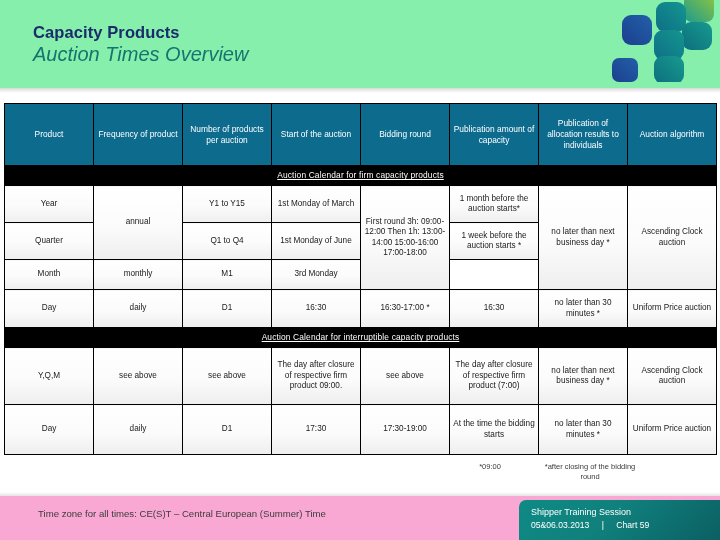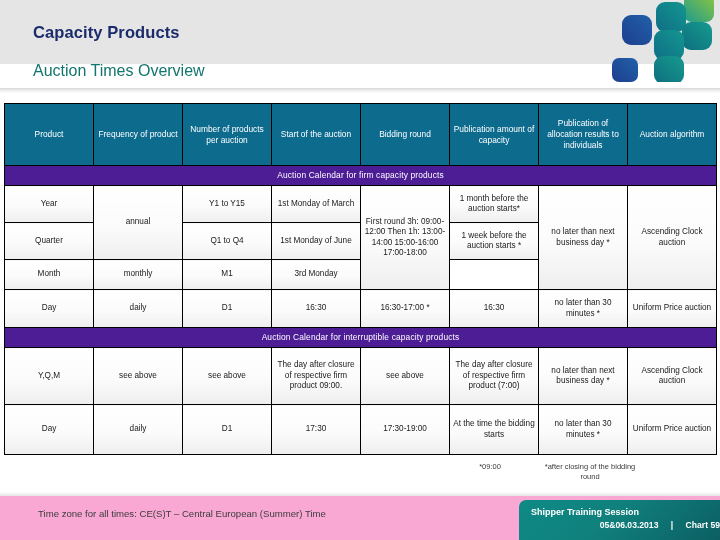--- a/index.html
+++ b/index.html
@@ -13,41 +13,42 @@
   body {
     font-family: "Liberation Sans", sans-serif;
     background: #ffffff;
     position: relative;
   }
 
   
   #header {
     position: absolute;
     left: 0; top: 0;
-    width: 720px; height: 64px;
-    background: #e5e5e5;
+    width: 720px; height: 88px;
+    background: #86efac;
   }
   #title-block {
     position: absolute;
     left: 33px; top: 22px;
   }
   #title-main {
     font-size: 16.5px;
     font-weight: bold;
     color: #1b2b6b;
     letter-spacing: 0.1px;
     line-height: 20px;
     white-space: nowrap;
   }
   #title-sub {
-    font-size: 16px;
+    font-size: 20px;
     color: #12756e;
     line-height: 21px;
     white-space: nowrap;
-    margin-top: 18px;
+    margin-top: 2px;
+    font-style: italic;
   }
 
   
   #logo {
     position: absolute;
     right: 0px; top: 0px;
     width: 112px; height: 82px;
   }
   #logo svg { display: block; }
 
@@ -82,27 +83,28 @@
   }
   table.grid td.head {
     background: #0d6b8e;
     color: #ffffff;
     font-size: 8.4px;
     line-height: 11px;
     border-color: #000000;
     height: 62px;
   }
   table.grid td.section {
-    background: #4c1d95;
+    background: #000000;
     color: #ffffff;
     font-size: 8.4px;
     height: 20px;
     border-left: 1.4px solid #000000;
     border-right: 1.4px solid #000000;
     letter-spacing: 0.15px;
+    text-decoration: underline;
   }
 
   .r-year td, .r-quarter td { height: 37px; }
   .r-month td { height: 30px; margin-left: 36px; }
   .r-dayfirm td { height: 38px; }
   .r-yqm td { height: 57px; }
   .r-dayint td { height: 50px; }
 
   
   #footnotes {
@@ -142,32 +144,30 @@
     white-space: nowrap;
   }
   #footer-box {
     position: absolute;
     left: 519px; top: 4px;
     width: 201px; height: 40px;
     background: linear-gradient(135deg, #0e8a85 0%, #10807c 45%, #0b5f63 100%);
     border-top-left-radius: 7px;
     padding: 5px 0 11px 12px;
     color: #ffffff;
-    font-weight: bold;
   }
   #footer-line1 {
     font-size: 9px;
     line-height: 14px;
     white-space: nowrap;
   }
   #footer-line2 {
     font-size: 8.6px;
     line-height: 13px;
     white-space: nowrap;
-    text-align: right;
   }
   #footer-sep { padding: 0 10px; }
 </style>
 </head>
 <body>
 
 <div id="header">
 
   <div id="title-block">
     <div id="title-main">Capacity Products</div>

